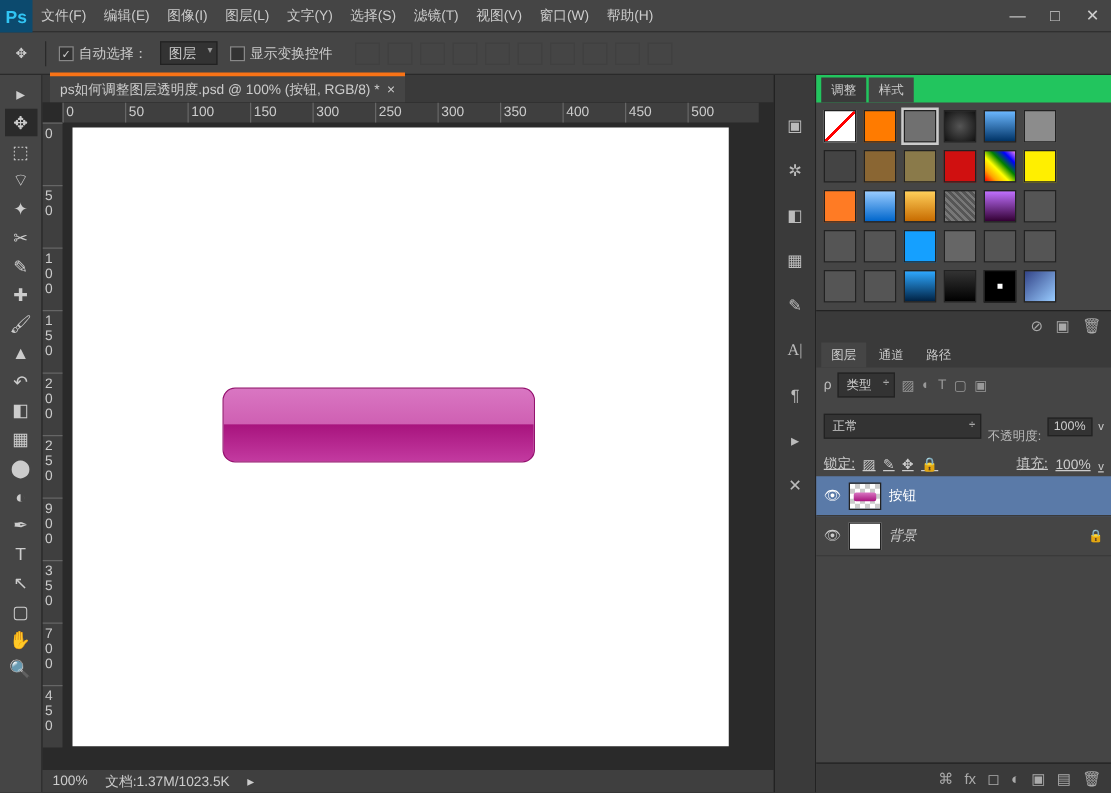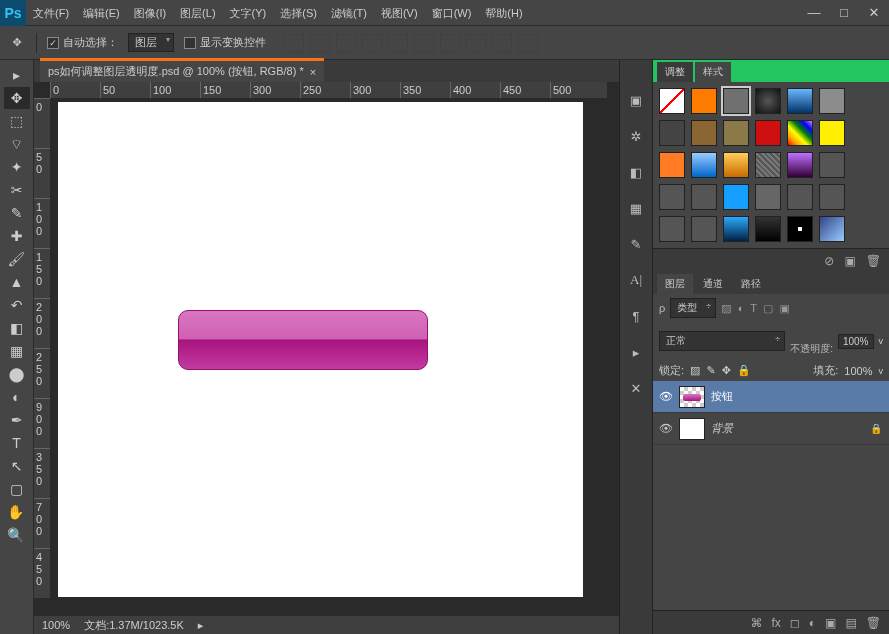--- a/index.html
+++ b/index.html
@@ -45,21 +45,21 @@
 .pfoot { height:24px; background:#3a3a3a; display:flex; align-items:center; justify-content:flex-end; gap:10px; padding:0 8px; border-top:1px solid #222; }
 .pfoot span { font-size:12px; color:#aaa; }
 .layerhead { height:22px; background:#3a3a3a; display:flex; align-items:flex-end; padding-left:4px; gap:2px; }
 .layerhead span { padding:3px 8px; font-size:10px; }
 .layerhead span.act { background:#454545; }
 .layerctrl { padding:4px 6px; display:flex; align-items:center; gap:5px; flex-wrap:wrap; }
 .layerctrl .dd2 { background:#333; border:1px solid #222; padding:2px 18px 2px 6px; position:relative; font-size:10px; }
 .layerctrl .dd2::after { content:"÷"; position:absolute; right:4px; top:2px; font-size:9px; }
 .layerctrl .lbl { font-size:10px; color:#bbb;margin-top:16px; }
 .layerctrl .val { background:#333; border:1px solid #222; padding:1px 4px; font-size:10px; }
-.row2 { padding:3px 6px; display:flex; align-items:center; gap:6px; font-size:10px; }
+.row2 { padding:3px 6px; display:flex; align-items:flex-end; gap:6px; font-size:10px;text-decoration:underline; }
 .ico-row { display:flex; gap:6px; }
 .ico-row span { font-size:11px; color:#999; }
 .layers { flex:1; background:#454545; }
 .layer { height:32px; display:flex; align-items:center; padding:0 6px; gap:6px; border-bottom:1px solid #3a3a3a; }
 .layer.sel { background:#5a7aa8; }
 .layer.sel span { color:#fff; }
 .eye { width:14px; font-size:11px; }
 .thumb { width:26px; height:22px; background:#fff; border:1px solid #222; position:relative; }
 .thumb.trans { background:repeating-conic-gradient(#ccc 0 25%,#fff 0 50%) 0 0/8px 8px; }
 .thumb.trans::after { content:""; position:absolute; left:3px; top:7px; width:18px; height:7px; background:linear-gradient(#d976c2,#a8147e); border-radius:2px; }

